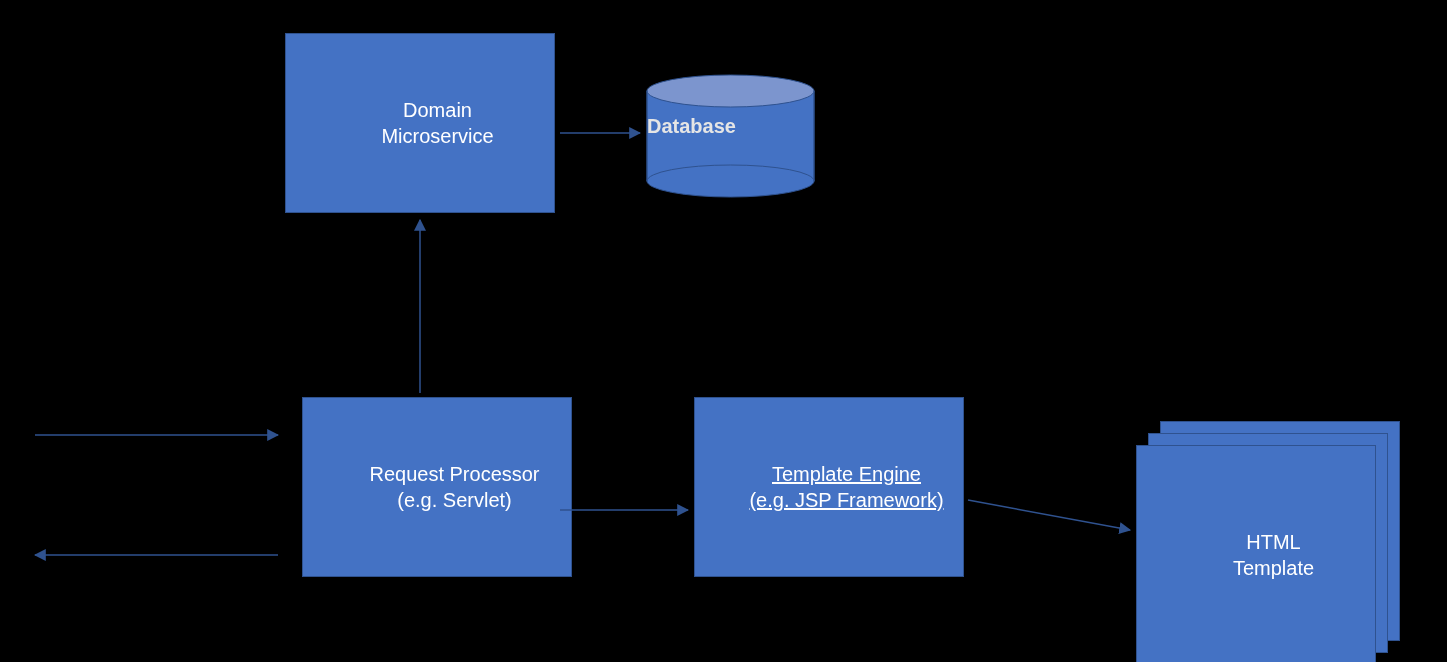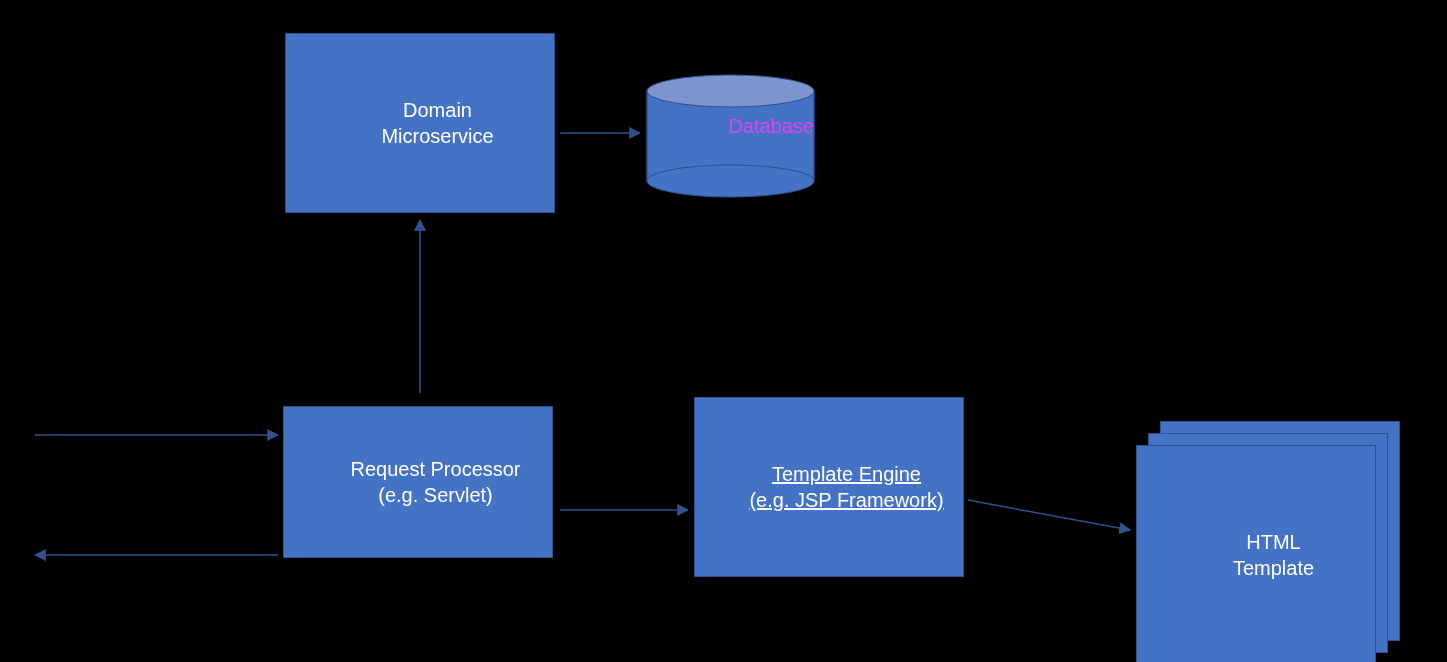--- a/index.html
+++ b/index.html
@@ -19,23 +19,23 @@
 
   <svg class="conn" width="1447" height="662">
     <g>
       <rect x="647" y="91" width="167" height="90" fill="#4472C4" stroke="#2F528F" stroke-width="1"></rect>
       <ellipse cx="730.5" cy="181" rx="83.5" ry="16" fill="#4472C4" stroke="#2F528F" stroke-width="1"></ellipse>
       <ellipse cx="730.5" cy="91" rx="83.5" ry="16" fill="#7C95CE" stroke="#2F528F" stroke-width="1"></ellipse>
       <line x1="647" y1="91" x2="647" y2="181" stroke="#2F528F" stroke-width="1"></line>
       <line x1="814" y1="91" x2="814" y2="181" stroke="#2F528F" stroke-width="1"></line>
     </g>
   </svg>
-  <div style="position:absolute;left:647px;top:115px;width:167px;color:#d946ef;text-align:right;font-size:20px;">Database</div>
+  <div style="position:absolute;left:647px;top:115px;width:167px;color:#e5e5e5;text-align:left;font-size:20px;font-weight:bold;">Database</div>
 
-  <div class="box" style="left:283px;top:397px;width:270px;height:152px;margin-top:9px;">
+  <div class="box" style="left:302px;top:397px;width:270px;height:180px;">
     <span>Request Processor<br>(e.g. Servlet)</span>
   </div>
 
   <div class="box" style="left:694px;top:397px;width:270px;height:180px;text-decoration:underline;">
     <span>Template Engine<br>(e.g. JSP Framework)</span>
   </div>
 
   <div class="stack" style="left:1160px;top:421px;width:240px;height:220px;"></div>
   <div class="stack" style="left:1148px;top:433px;width:240px;height:220px;"></div>
   <div class="box" style="left:1136px;top:445px;width:240px;height:220px;">

